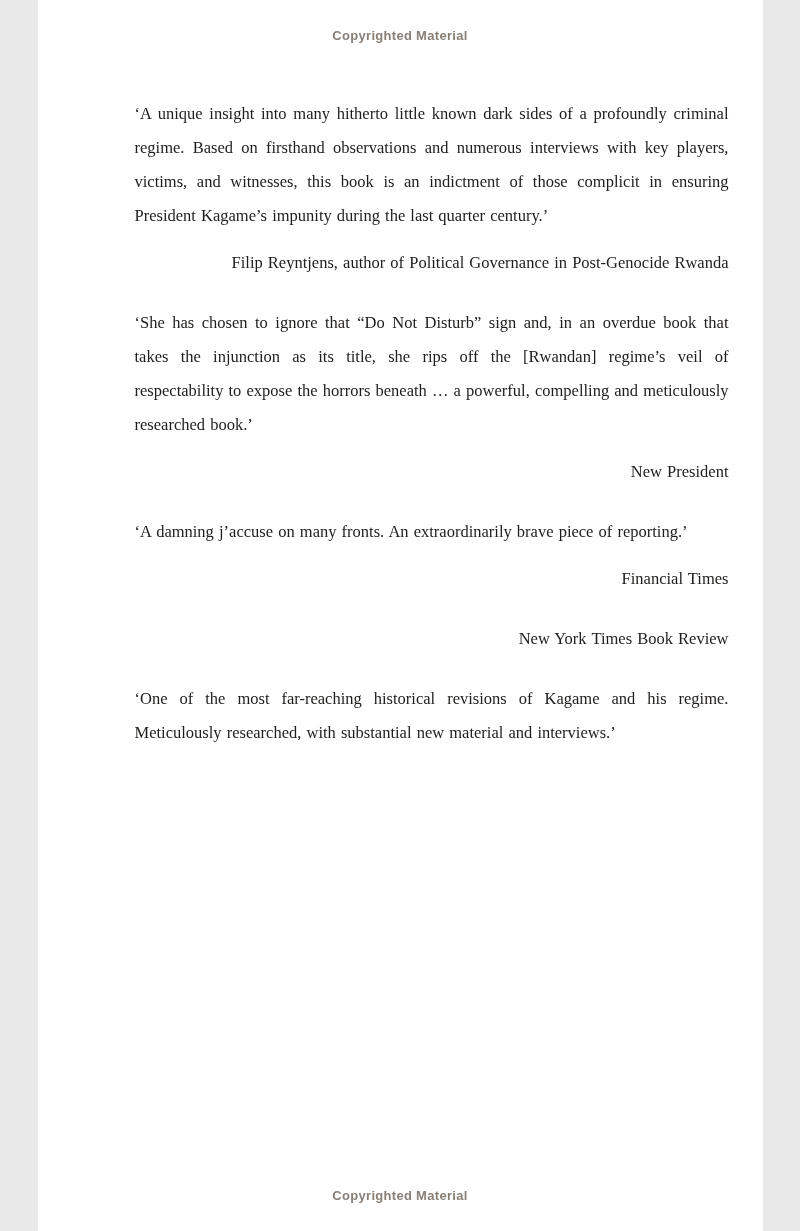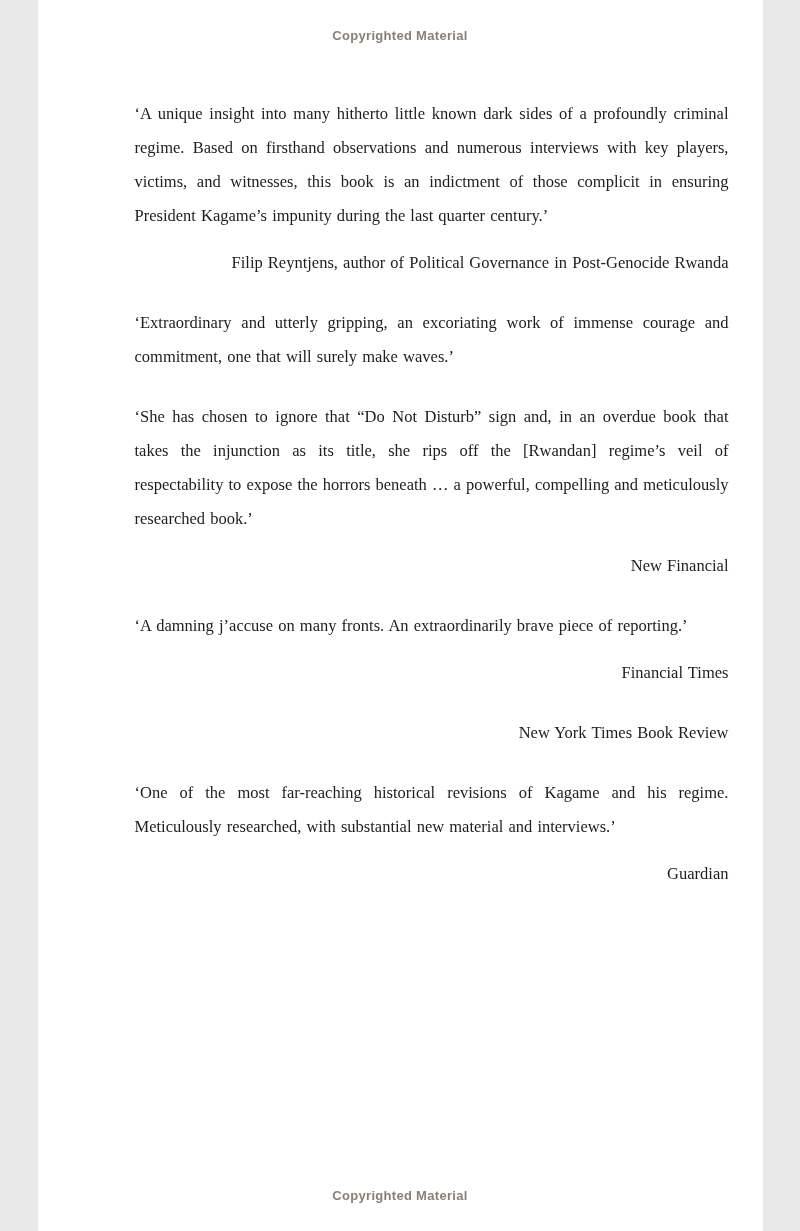--- a/index.html
+++ b/index.html
@@ -60,47 +60,43 @@
   <div class="content">
 
     <div class="quote-block">
       <p class="quote-text">‘A unique insight into many hitherto little known dark sides of a profoundly criminal regime. Based on firsthand observations and numerous interviews with key players, victims, and witnesses, this book is an indictment of those complicit in ensuring President Kagame’s impunity during the last quarter century.’</p>
       <div class="attribution">
         <span class="attr-name">Filip Reyntjens</span><span class="attr-connector">, author of </span><span class="attr-work">Political Governance in Post-Genocide Rwanda</span>
       </div>
     </div>
 
     <div class="quote-block">
-      <p class="quote-text">‘Extraordinary and utterly gripping, an excoriating work of immense courage and commitment, one that will surely make waves.’</p>
     </div>
 
     <div class="quote-block">
       <p class="quote-text">‘She has chosen to ignore that “Do Not Disturb” sign and, in an overdue book that takes the injunction as its title, she rips off the [Rwandan] regime’s veil of respectability to expose the horrors beneath … a powerful, compelling and meticulously researched book.’</p>
       <div class="attribution">
-        <span class="attr-source">New Financial</span>
+        <span class="attr-source">New President</span>
       </div>
     </div>
 
     <div class="quote-block">
       <p class="quote-text"><span>‘A damning </span><span class="inline-italic">j’accuse</span><span> on many fronts. An extraordinarily brave piece of reporting.’</span></p>
       <div class="attribution">
         <span class="attr-source">Financial Times</span>
       </div>
     </div>
 
     <div class="quote-block">
       <div class="attribution">
         <span class="attr-source">New York Times Book Review</span>
       </div>
     </div>
 
     <div class="quote-block">
       <p class="quote-text">‘One of the most far-reaching historical revisions of Kagame and his regime. Meticulously researched, with substantial new material and interviews.’</p>
-      <div class="attribution">
-        <span class="attr-source">Guardian</span>
-      </div>
     </div>
 
   </div>
 
   <div class="copyright-notice notice-bottom">Copyrighted Material</div>
 
 </div>
 
 </body></html>

